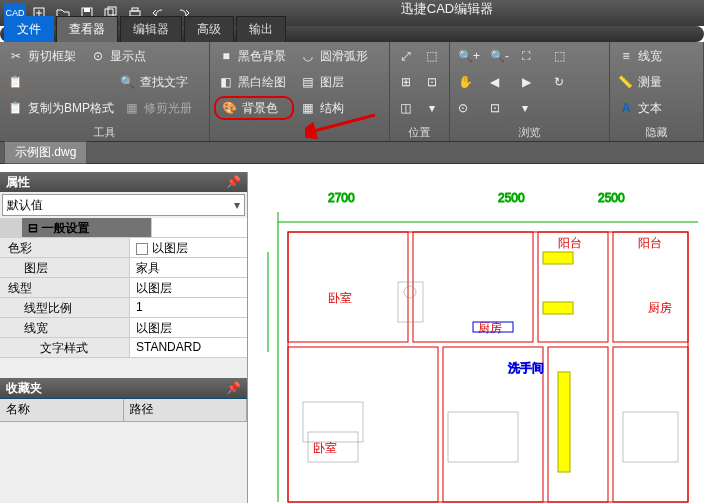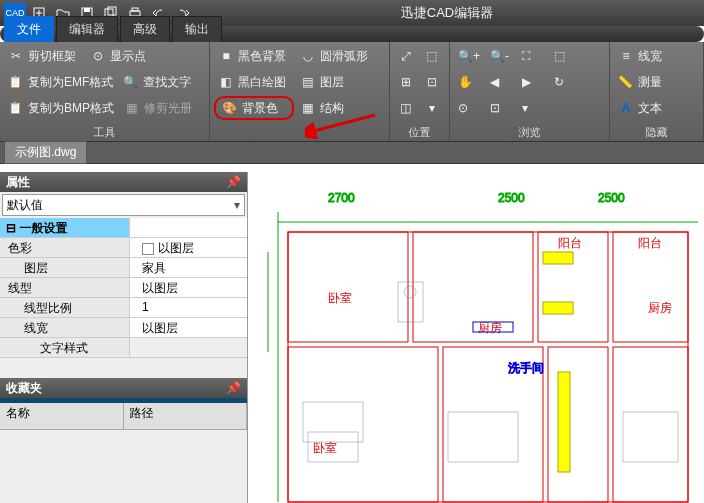--- a/index.html
+++ b/index.html
@@ -1,17 +1,17 @@
 <!DOCTYPE html>
 <html><head>
 <meta charset="utf-8">
 <style>
 *{box-sizing:border-box;margin:0;padding:0;font-family:"Microsoft YaHei",sans-serif;font-size:12px;}
 body{background:#fff;width:704px;height:503px;overflow:hidden;position:relative;}
-.titlebar{height:26px;background:linear-gradient(#5a5a5a,#3a3a3a);display:flex;align-items:center;padding:0 4px;color:#fff;}
+.titlebar{height:26px;background:linear-gradient(#5a5a5a,#3a3a3a);display:flex;padding:0 4px;color:#fff;}
 .titlebar .qat{display:flex;gap:2px;align-items:center;}
 .qat-btn{width:22px;height:20px;display:flex;align-items:center;justify-content:center;color:#fff;cursor:pointer;}
 .qat-btn svg{display:block;}
 .titlebar .title{flex:1;text-align:center;color:#eee;font-size:13px;}
 .tabstrip{height:16px;background:linear-gradient(#4a4a4a,#2e2e2e);display:flex;align-items:flex-end;padding-left:4px;border-radius:12px;}
 .tab{padding:4px 12px;color:#ddd;background:#3a3a3a;border:1px solid #222;border-bottom:none;margin-right:2px;cursor:pointer;font-size:12px;}
 .tab.file{background:#0a6bd6;color:#fff;border-color:#0a6bd6;}
 .tab.active{background:#666;color:#fff;}
 .ribbon{height:100px;background:linear-gradient(#7a7a7a,#5e5e5e);border-bottom:1px solid #333;display:flex;}
 .ribbon-group{display:flex;flex-direction:column;border-right:1px solid #4a4a4a;padding:2px 4px 0 4px;}
@@ -28,25 +28,25 @@
 .workspace{position:absolute;top:172px;left:0;right:0;bottom:0;display:flex;}
 .side{width:248px;background:#eee;border-right:1px solid #999;display:flex;flex-direction:column;}
 .panel-head{height:20px;background:linear-gradient(#6a6a6a,#4a4a4a);color:#fff;padding:2px 6px;display:flex;align-items:center;justify-content:space-between;font-size:12px;font-weight:bold;}
 .panel-head .pin{color:#ddd;}
 .combo{height:22px;background:#fff;border:1px solid #999;margin:2px;display:flex;align-items:center;justify-content:space-between;padding:8px 4px;}
 .combo .arr{color:#555;}
 .prop-table{flex:0 0 auto;}
 .prop-row{display:flex;height:20px;border-bottom:1px solid #ccc;}
 .prop-row.section{background:#d0d0d0;font-weight:bold;}
 .prop-row .c1{width:130px;padding:2px 6px;background:#e8e8e8;border-right:1px solid #ccc;}
-.prop-row.section .c1{background:#7dd3fc;}
-.prop-row .c2{flex:1;padding:2px 12px;background:#fff;}
+.prop-row.section .c1{background:#737373;margin-left:22px;}
+.prop-row .c2{flex:1;padding:2px 6px;background:#fff;}
 .prop-row .chk{width:12px;height:12px;border:1px solid #888;display:inline-block;margin-right:4px;vertical-align:middle;}
 .fav{flex:1;display:flex;flex-direction:column;}
-.fav-head{display:flex;height:32px;background:#e0e0e0;border-top:5px solid #0c4a6e;border-bottom:1px solid #aaa;}
+.fav-head{display:flex;height:24px;background:#e0e0e0;border-top:1px solid #0c4a6e;border-bottom:1px solid #aaa;}
 .fav-head div{flex:1;padding:2px 6px;border-right:1px solid #aaa;}
 .canvas{flex:1;background:#fff;position:relative;overflow:hidden;}
 .canvas svg{position:absolute;top:0;left:0;}
 .redarrow{position:absolute;top:110px;left:305px;pointer-events:none;}
 .cad-logo{width:22px;height:20px;background:#0a6bd6;color:#fff;font-size:9px;display:flex;align-items:center;justify-content:center;border-radius:2px;}
 </style>
 </head>
 <body>
 
 <div class="titlebar">
@@ -91,39 +91,39 @@
         <svg width="14" height="14">
           <path d="M4 4 Q10 4 10 10 M10 4l3 3-3 3" fill="none" stroke="#fff"></path>
         </svg>
       </div>
   </div>
   <div class="title">迅捷CAD编辑器</div>
 </div>
 
 <div class="tabstrip">
   <div class="tab file">文件</div>
+  <div class="tab active">查看器</div>
   <div class="tab">编辑器</div>
   <div class="tab">高级</div>
   <div class="tab">输出</div>
 </div>
 
 <div class="ribbon">
   <div class="ribbon-group" style="width:210px">
     <div class="grp-body">
       <div class="rbtn">
           <span class="ic">✂</span>
           <span>剪切框架</span>
         </div>
       <div class="rbtn">
           <span class="ic">⊙</span>
           <span>显示点</span>
         </div>
       <div class="rbtn" style="min-width:110px">
           <span class="ic">📋</span>
-          <span>复制为EMF格式</span>
         </div>
       <div class="rbtn">
           <span class="ic">🔍</span>
           <span>查找文字</span>
         </div>
       <div class="rbtn" style="min-width:110px">
           <span class="ic">📋</span>
           <span>复制为BMP格式</span>
         </div>
       <div class="rbtn disabled">
@@ -245,20 +245,21 @@
       <div class="prop-row">
           <div class="c1" style="padding-left:24px">线型比例</div>
           <div class="c2">1</div>
         </div>
       <div class="prop-row">
           <div class="c1" style="padding-left:24px">线宽</div>
           <div class="c2">以图层</div>
         </div>
       <div class="prop-row">
           <div class="c1" style="padding-left:40px">文字样式</div>
+          <div class="c2">STANDARD</div>
         </div>
     </div>
     <div style="height:20px"></div>
     <div class="panel-head">
       <span>收藏夹</span>
       <span class="pin">📌</span>
     </div>
     <div class="fav">
       <div class="fav-head">
         <div>名称</div>

